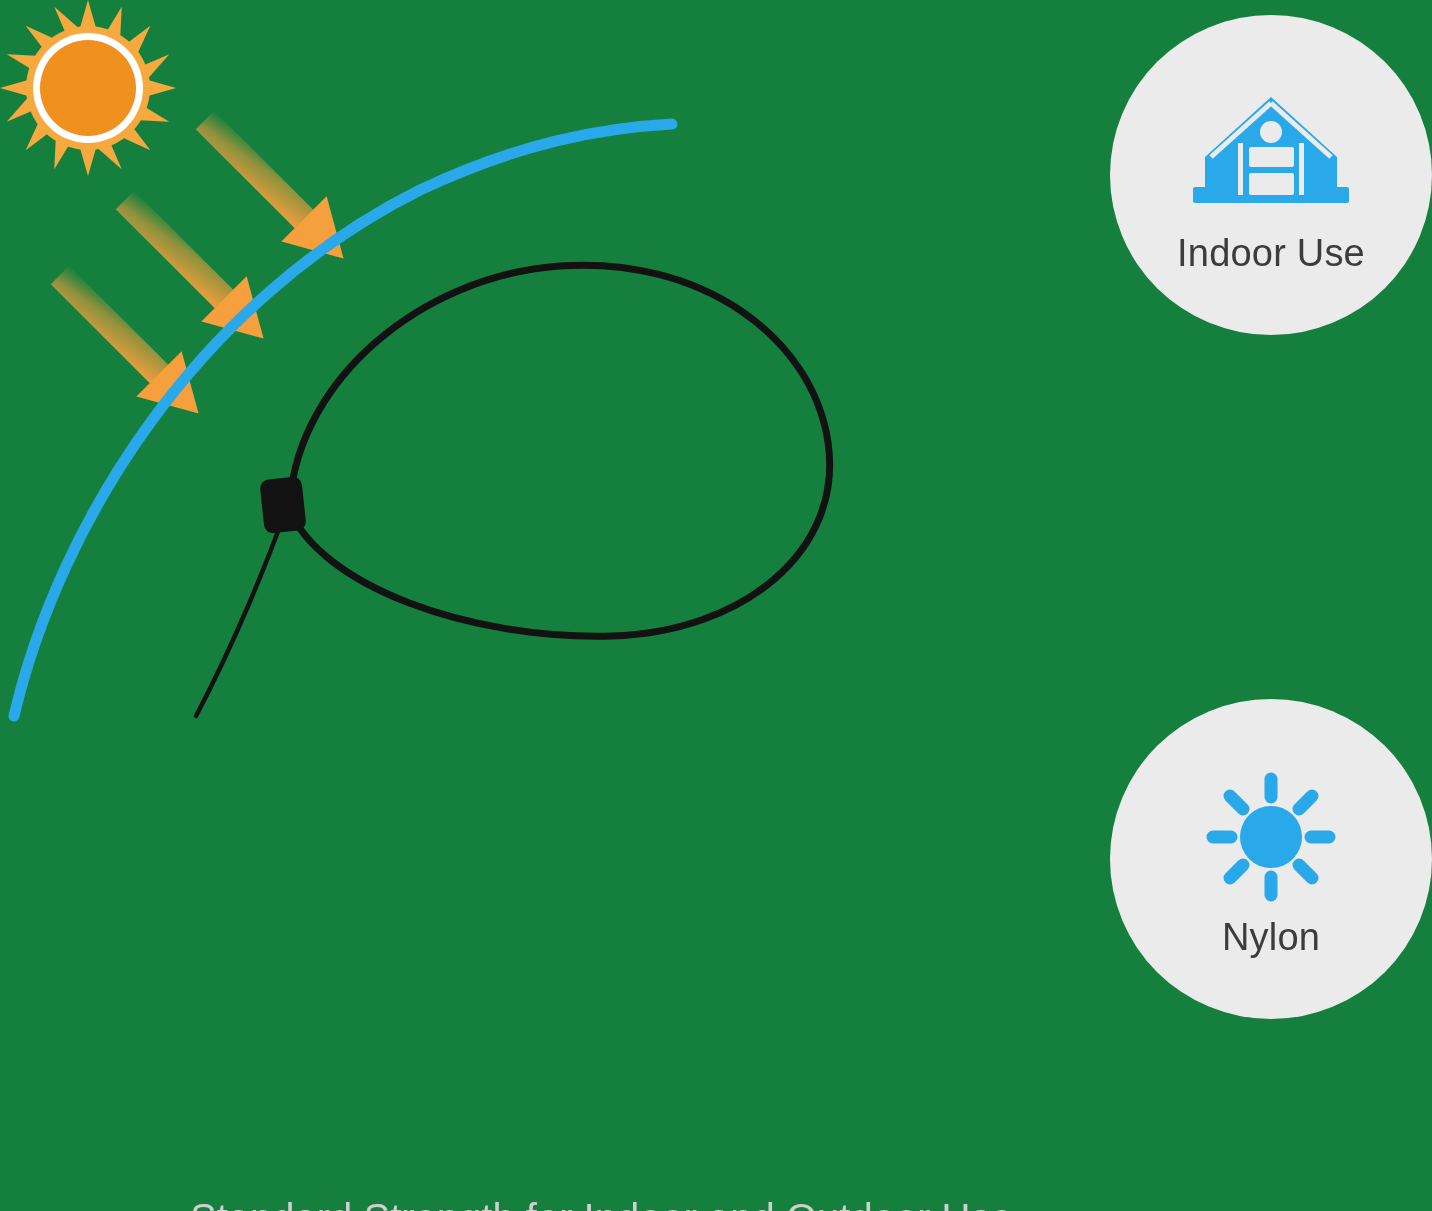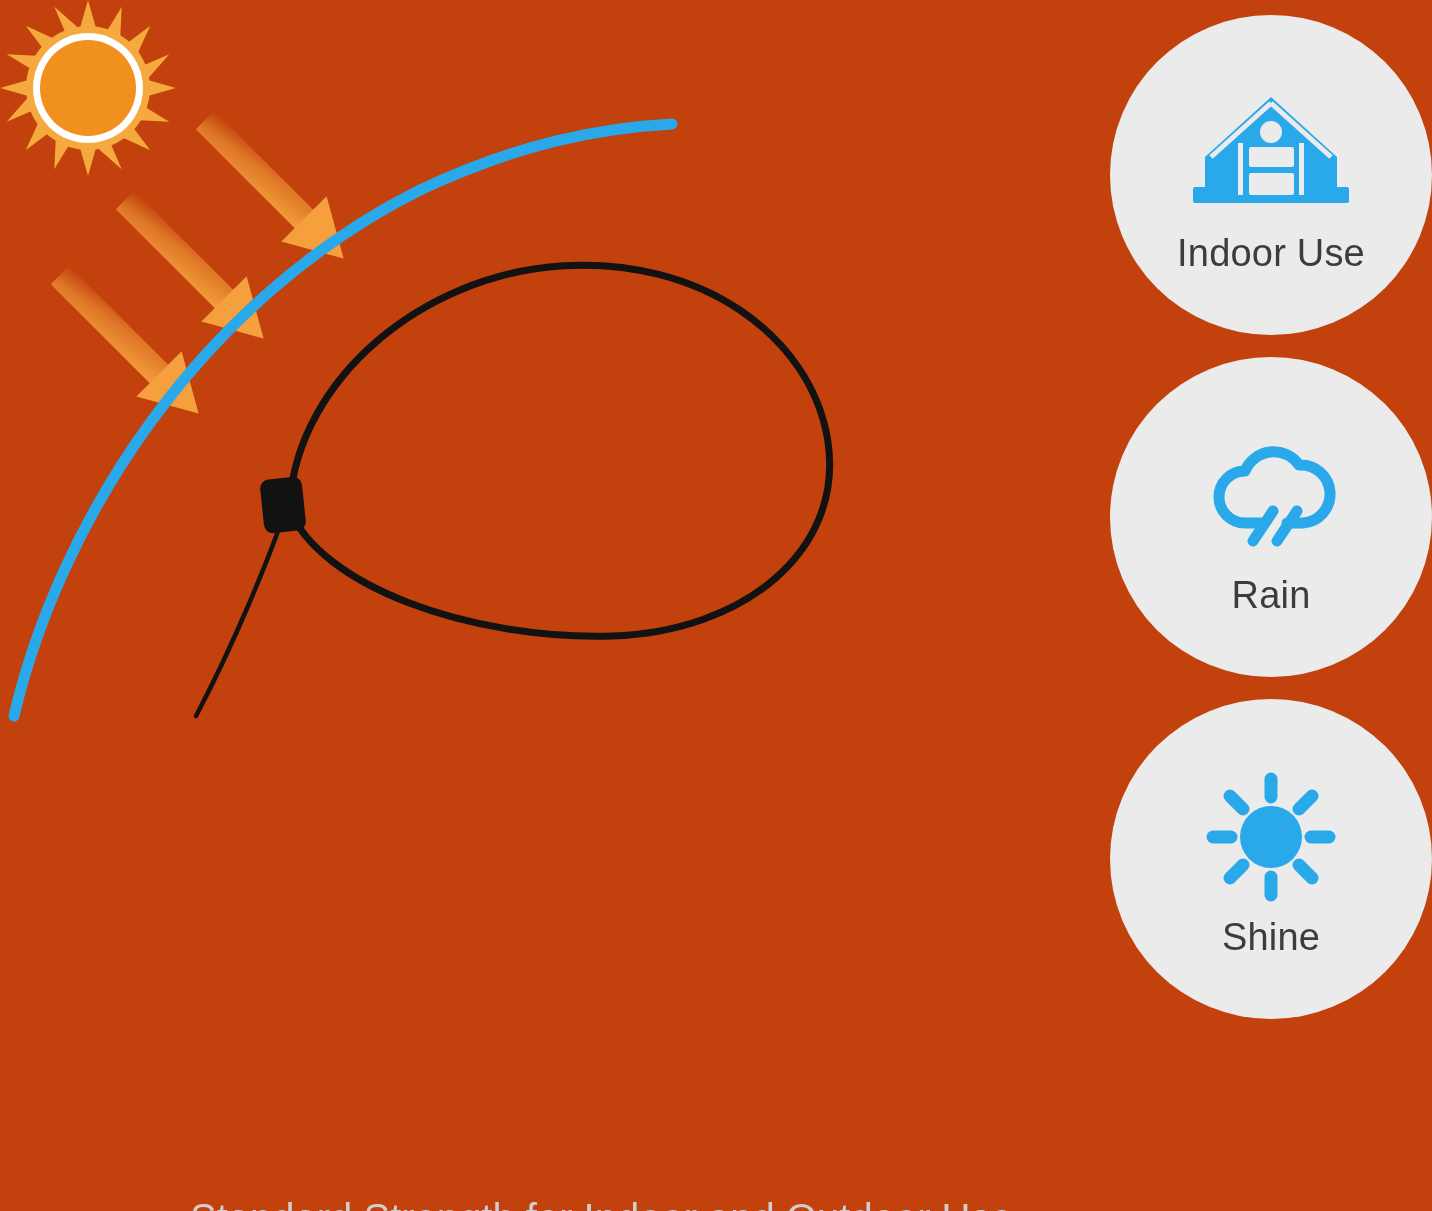--- a/index.html
+++ b/index.html
@@ -4,21 +4,21 @@
 <style>
   html,body{margin:0;padding:0;background:#fff;}
   body{
     font-family:"Liberation Sans", sans-serif;
     -webkit-font-smoothing:antialiased;
   }
   #stage{
     position:relative;
     width:1432px;
     height:1211px;
-    background:#c2410c;
+    background:#15803d;
     overflow:hidden;
   }
 
   
   #illustration{
     position:absolute;
     left:0; top:0;
     width:1100px; height:1020px;
   }
   #illustration svg{display:block;width:100%;height:100%;}
@@ -208,57 +208,38 @@
             <rect x="112" y="60" width="5" height="52"></rect>
 
             <path d="M84 20 L144 74" stroke="#ebebeb" stroke-width="5" fill="none"></path>
             <path d="M84 20 L24 74" stroke="#ebebeb" stroke-width="5" fill="none"></path>
           </g>
         </svg>
       </div>
       <div class="badge-label">Indoor Use</div>
     </div>
 
-    <div class="badge badge-1">
-      <div class="badge-icon">
-        <svg width="168" height="140" viewBox="0 0 168 140">
-          <g fill="none" stroke="#29a8ea" stroke-width="11" stroke-linecap="round" stroke-linejoin="round">
-
-            <path d="M58 98
-                     A26 26 0 0 1 58 46
-                     A31 31 0 0 1 112 40
-                     A25 25 0 0 1 116 98
-                     L100 98
-                     M76 98 L58 98"></path>
-
-            <path d="M86 86 L66 116"></path>
-            <path d="M110 86 L90 116"></path>
-          </g>
-        </svg>
-      </div>
-      <div class="badge-label">Rain</div>
-    </div>
 
     <div class="badge badge-2">
       <div class="badge-icon">
         <svg width="168" height="140" viewBox="0 0 168 140">
           <circle cx="84" cy="70" r="31" fill="#29a8ea"></circle>
           <g stroke="#29a8ea" stroke-width="13" stroke-linecap="round">
             <line x1="84" y1="12" x2="84" y2="30"></line>
             <line x1="84" y1="110" x2="84" y2="128"></line>
             <line x1="26" y1="70" x2="44" y2="70"></line>
             <line x1="124" y1="70" x2="142" y2="70"></line>
             <line x1="43" y1="29" x2="56" y2="42"></line>
             <line x1="112" y1="98" x2="125" y2="111"></line>
             <line x1="125" y1="29" x2="112" y2="42"></line>
             <line x1="56" y1="98" x2="43" y2="111"></line>
           </g>
         </svg>
       </div>
-      <div class="badge-label">Shine</div>
+      <div class="badge-label">Nylon</div>
     </div>
 
   </div>
 
 
   <div id="clipped-row">
     <div class="clip-text">Standard Strength for Indoor and Outdoor Use</div>
   </div>
 
 </div>

